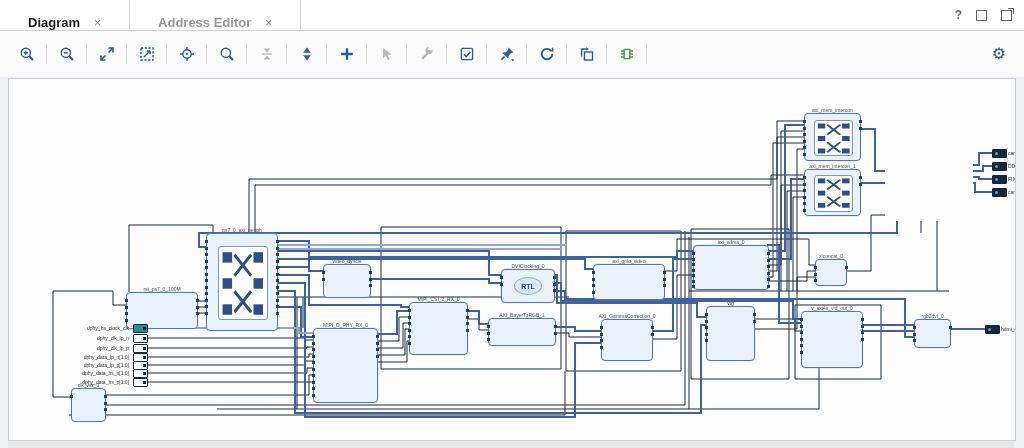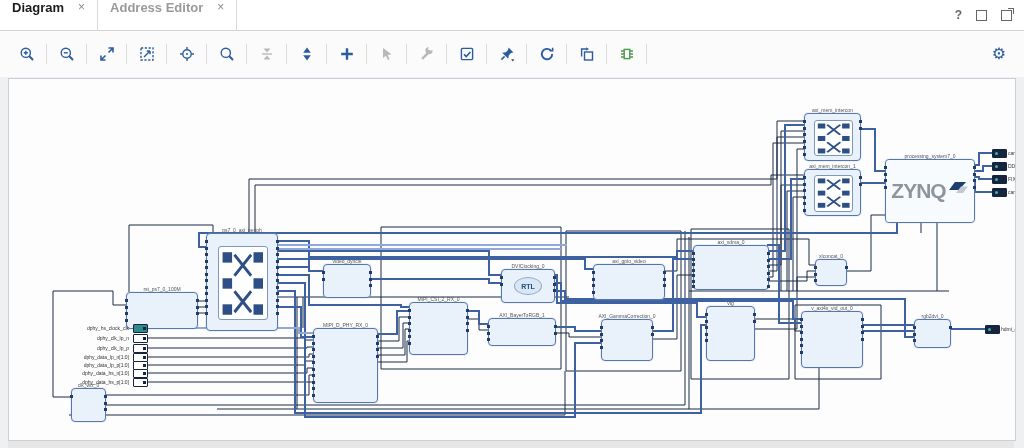--- a/index.html
+++ b/index.html
@@ -2,21 +2,21 @@
 <html><head>
 <meta charset="utf-8">
 <style>
   html,body{margin:0;padding:0;}
   body{width:1024px;height:448px;overflow:hidden;background:#fff;
        font-family:"Liberation Sans",sans-serif;position:relative;}
 
   
   .tabbar{height:30px;display:flex;align-items:stretch;background:#ffffff;
           border-bottom:1px solid #d4d4d4;}
-  .tab{display:flex;align-items:flex-start;gap:14px;padding:0 12px;
+  .tab{display:flex;align-items:flex-end;gap:14px;padding:0 28px;
        border-right:1px solid #dadada;cursor:default;}
   .tab .t-label{font-size:13px;font-weight:700;color:#9a9a9a;}
   .tab.active .t-label{color:#1c1c1c;}
   .tab .t-close{font-size:12px;color:#8b8b8b;}
   .winctl{margin-left:auto;display:flex;align-items:center;gap:14px;padding-right:12px;}
   .winctl span{font-size:12px;color:#666;font-weight:700;}
   .wc-box{display:inline-block;width:9px;height:9px;border:1.4px solid #666;}
   .wc-float{display:inline-block;width:9px;height:9px;border:1.4px solid #666;position:relative;}
   .wc-float:after{content:"";position:absolute;right:-3px;top:-3px;width:5px;height:5px;
                   border-top:1.4px solid #666;border-right:1.4px solid #666;}
@@ -534,38 +534,20 @@
         </span>
         <span class="pin" style="top: 6px; left: -2px;"></span>
         <span class="pin" style="top: 12.5px; left: -2px;"></span>
         <span class="pin" style="top: 19px; left: -2px;"></span>
         <span class="pin" style="top: 25.5px; left: -2px;"></span>
         <span class="pin" style="top: 32px; left: -2px;"></span>
         <span class="pin" style="top: 38.5px; left: -2px;"></span>
         <span class="pin" style="top: 6px; right: -2px;"></span>
         <span class="pin" style="top: 12.5px; right: -2px;"></span>
       </div>
-      <div class="blk" style="left: 876px; top: 80px; width: 88px; height: 62px;">
-        <span class="lbl">processing_system7_0</span>
-        <span class="zlogo">
-      <span class="zt">ZYNQ</span>
-          <svg width="22" height="13" viewBox="0 0 22 13">
- <polygon points="2,10 8,2 19,2 12,10" fill="#1d3f6f"></polygon>
- <polygon points="9,13 14,6.5 21,6.5 16,13" fill="#c2c9d2"></polygon>
-          </svg>
-        </span>
-        <span class="pin" style="top: 6px; left: -2px;"></span>
-        <span class="pin" style="top: 12.5px; left: -2px;"></span>
-        <span class="pin" style="top: 19px; left: -2px;"></span>
-        <span class="pin" style="top: 25.5px; left: -2px;"></span>
-        <span class="pin" style="top: 6px; right: -2px;"></span>
-        <span class="pin" style="top: 12.5px; right: -2px;"></span>
-        <span class="pin" style="top: 19px; right: -2px;"></span>
-        <span class="pin" style="top: 25.5px; right: -2px;"></span>
-      </div>
       <div class="blk" style="left: 792px; top: 232px; width: 60px; height: 55px;">
         <span class="lbl">v_axi4s_vid_out_0</span>
         <span class="pin" style="top: 6px; left: -2px;"></span>
         <span class="pin" style="top: 12.5px; left: -2px;"></span>
         <span class="pin" style="top: 19px; left: -2px;"></span>
         <span class="pin" style="top: 25.5px; left: -2px;"></span>
         <span class="pin" style="top: 32px; left: -2px;"></span>
         <span class="pin" style="top: 38.5px; left: -2px;"></span>
         <span class="pin" style="top: 6px; right: -2px;"></span>
         <span class="pin" style="top: 12.5px; right: -2px;"></span>

